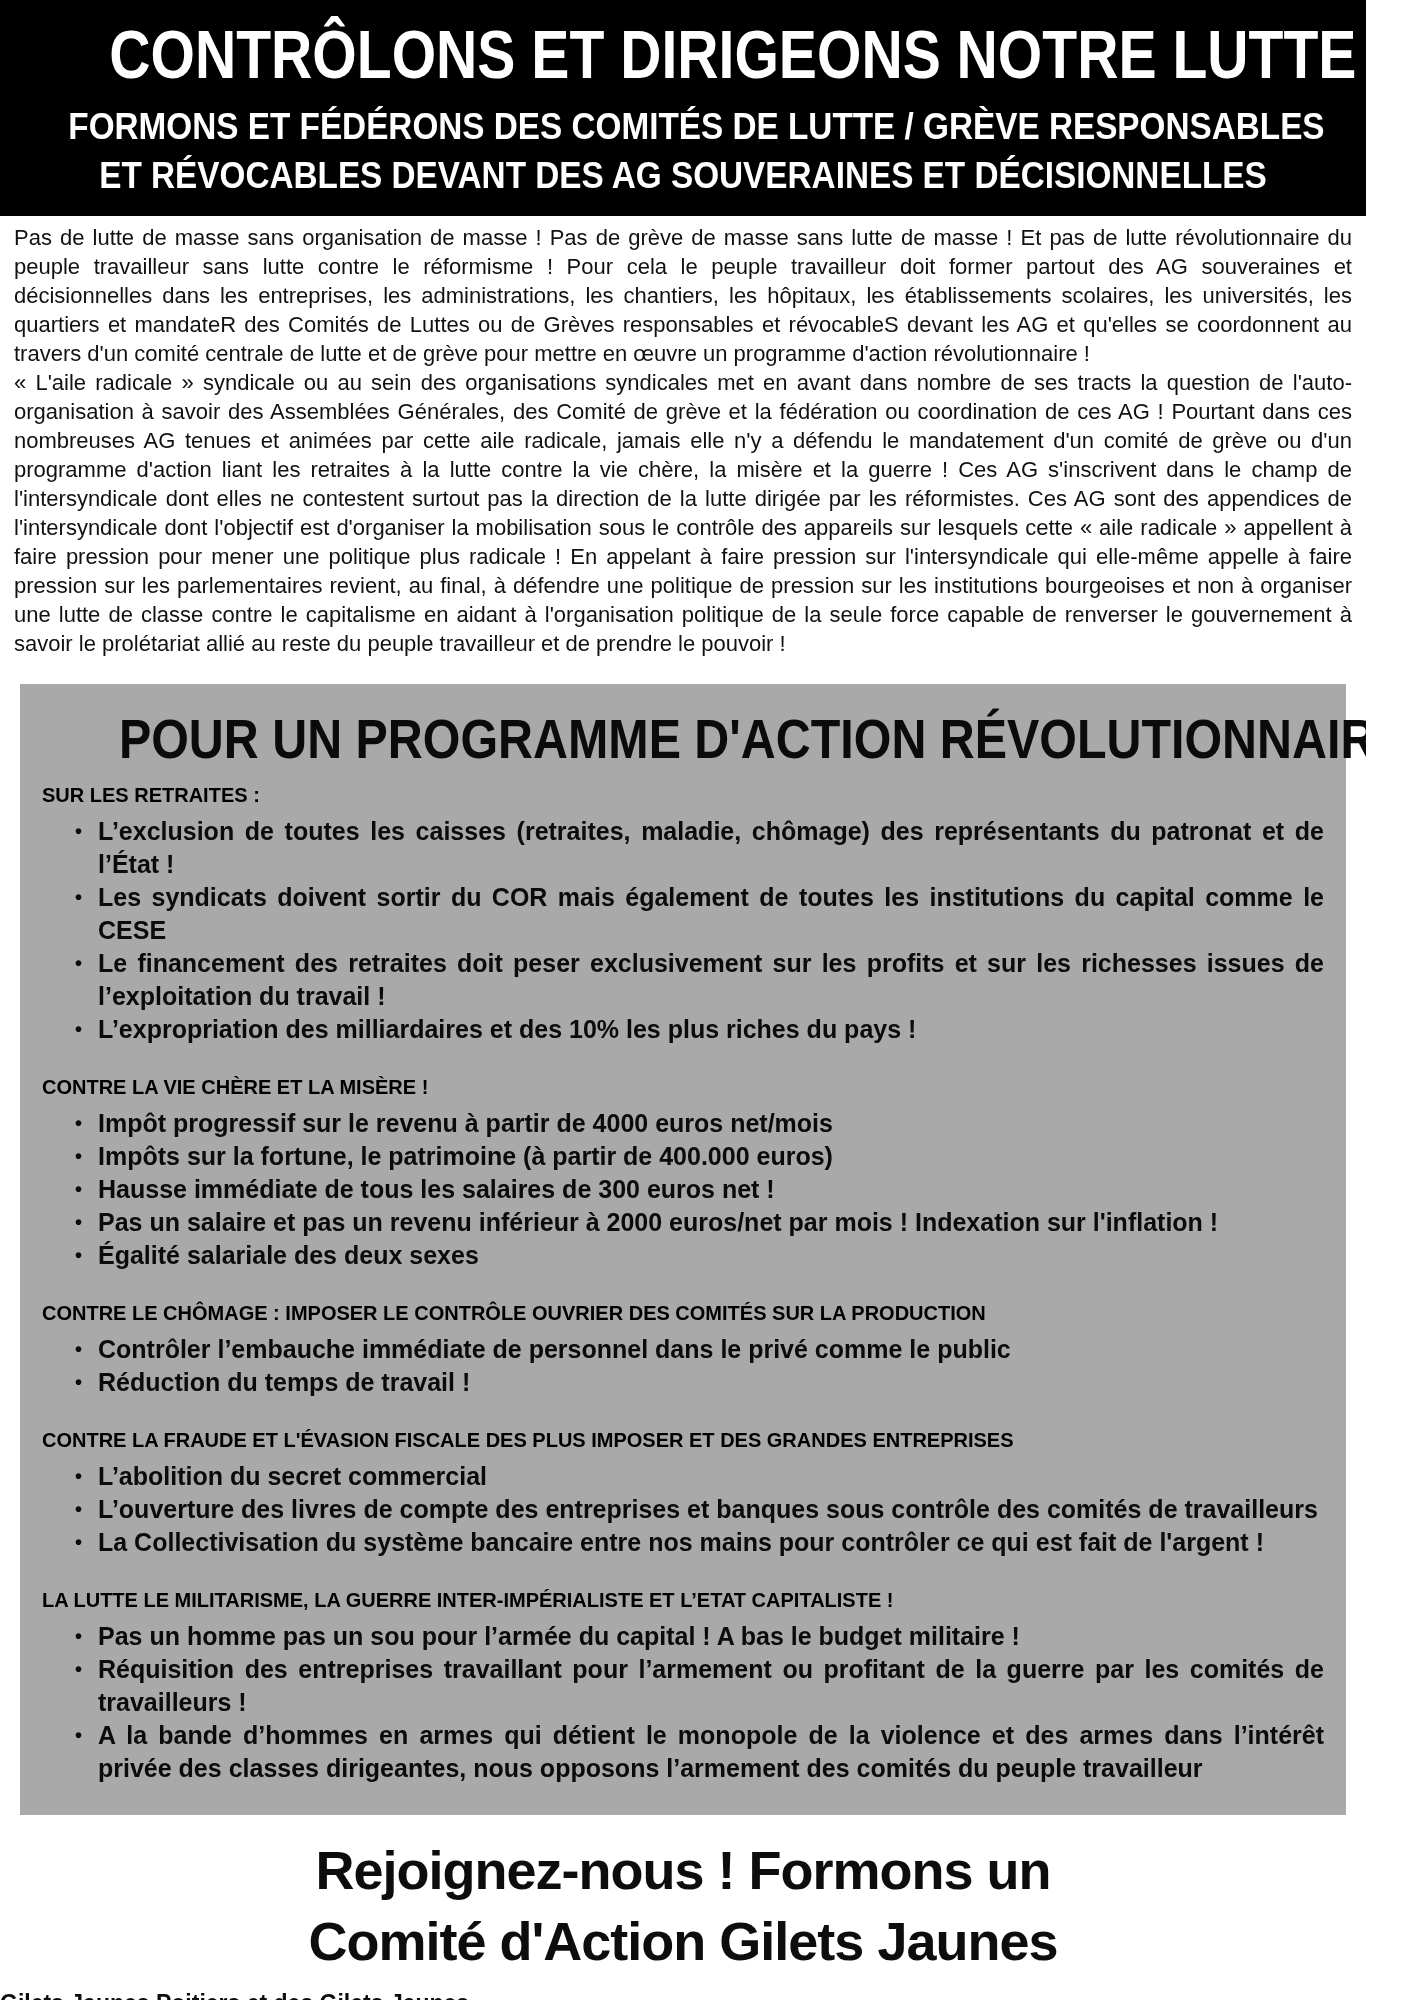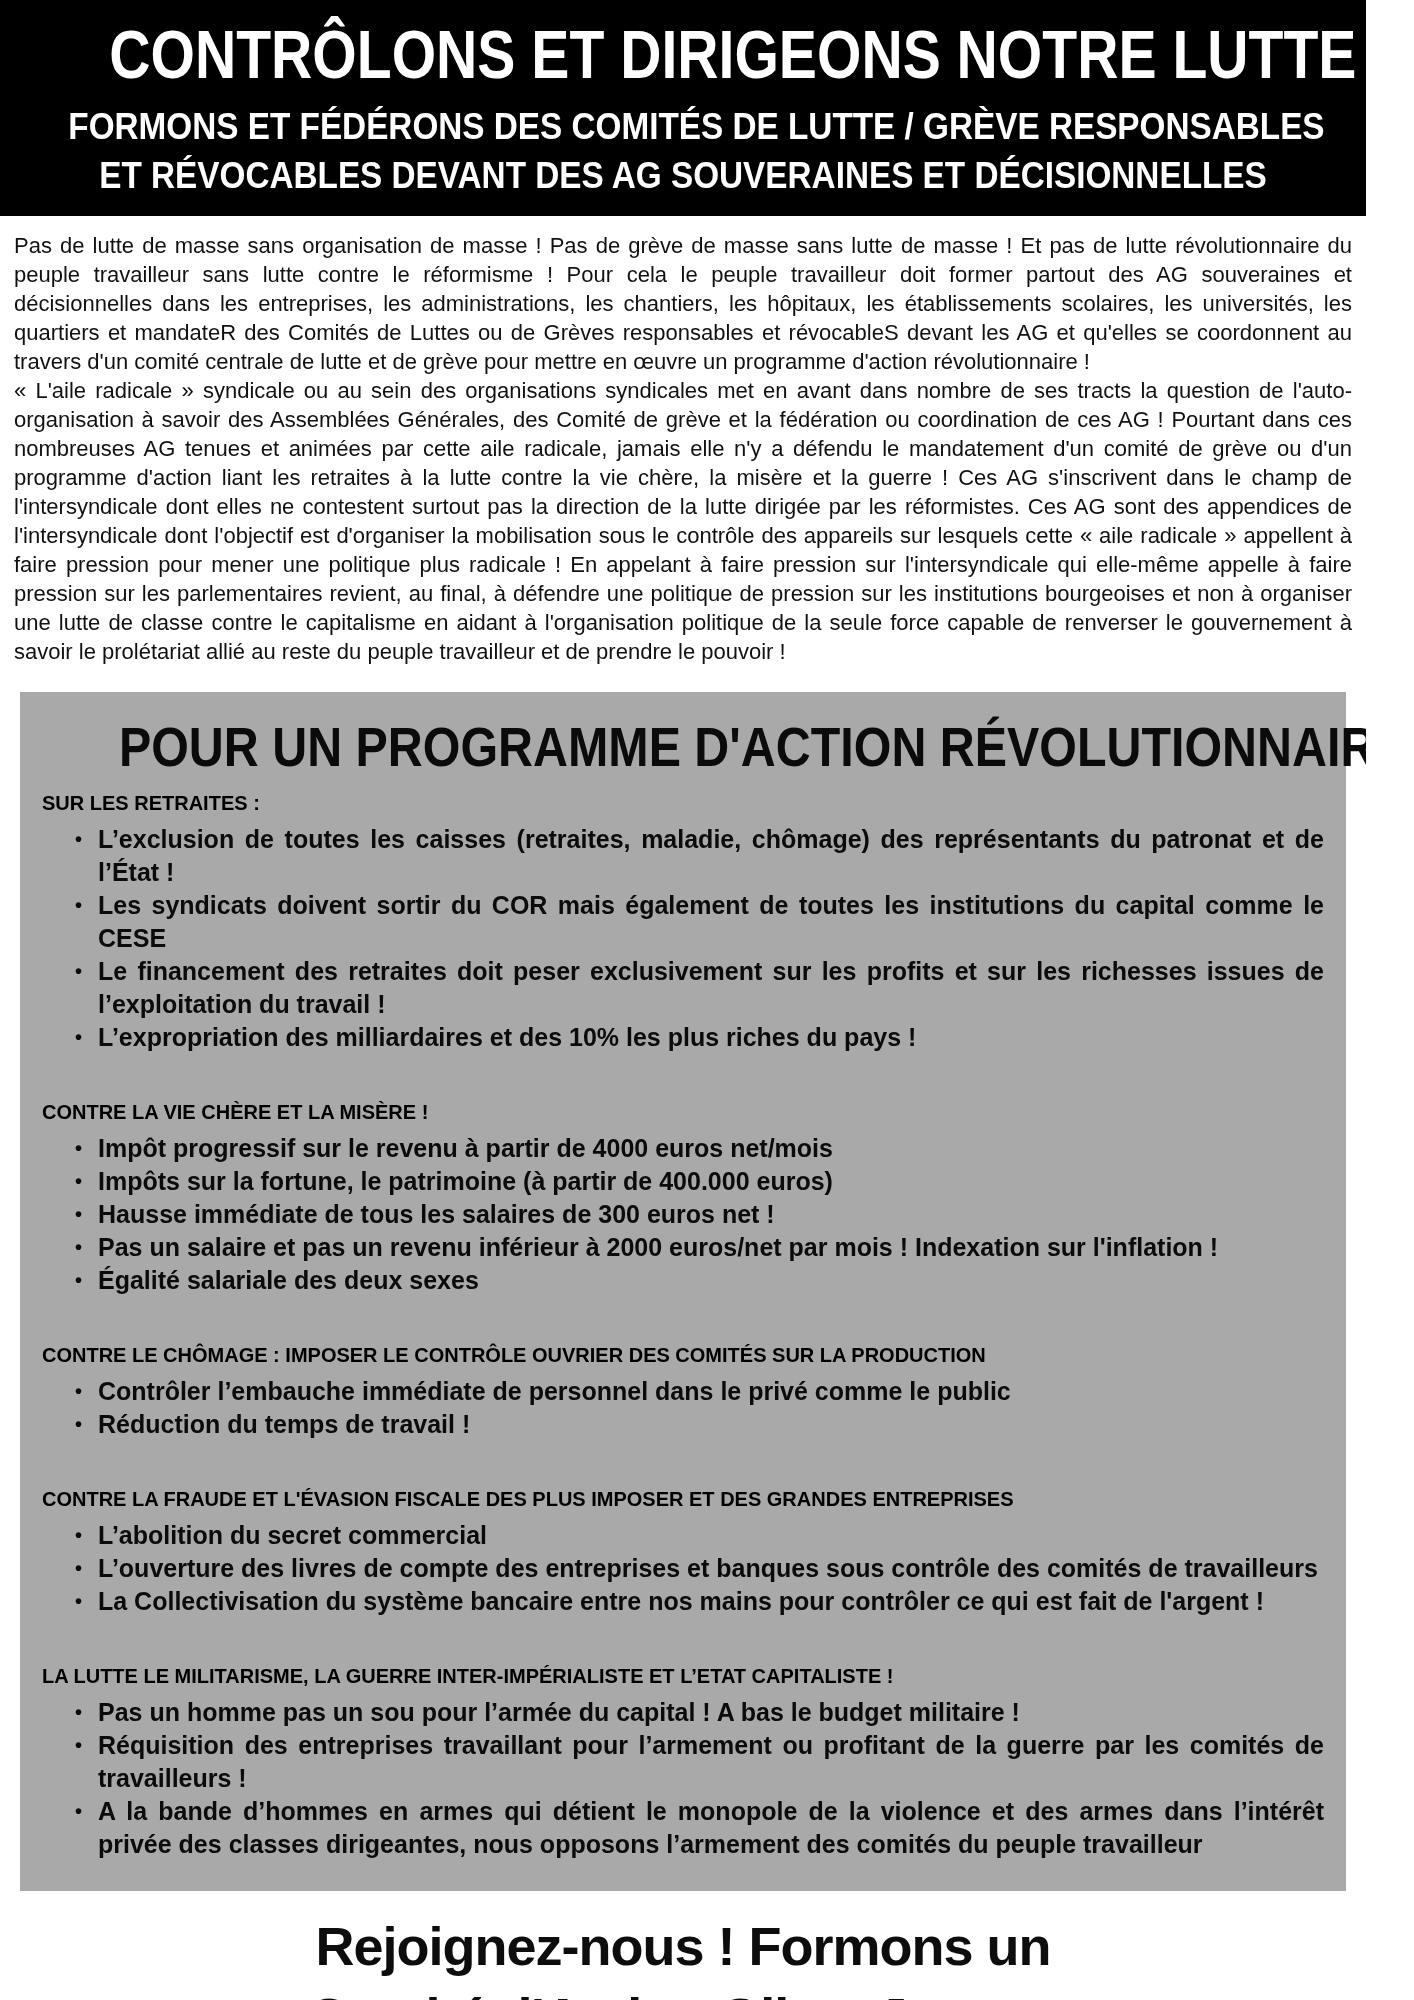--- a/index.html
+++ b/index.html
@@ -33,21 +33,21 @@
     font-weight: bold;
     font-size: 37px;
     line-height: 1.27;
     margin: 2px 0;
     white-space: nowrap;
     transform: scaleX(0.9);
     transform-origin: 50% 50%;
   }
 
   
-  .intro { padding: 15px 14px 0 14px; }
+  .intro { padding: 7px 14px 0 14px; }
   .intro p {
     margin: 0;
     font-size: 22px;
     line-height: 29px;
     text-align: justify;
     color: #111111;
   }
 
   
   .program {
@@ -59,21 +59,21 @@
     font-weight: bold;
     font-size: 55px;
     line-height: 1.2;
     margin: 12px 0 10px;
     text-align: center;
     white-space: nowrap;
     transform: scaleX(0.88);
     transform-origin: 50% 50%;
     color: #0b0b0b;
   }
-  .prog-section { margin-top: 45px; }
+  .prog-section { margin-top: 28px; }
   .prog-section.first { margin-top: 4px; }
   .prog-heading {
     font-weight: bold;
     font-size: 20px;
     line-height: 1.3;
     margin: 0 0 7px 0;
     color: #000000;
   }
   .prog-list { margin: 0; padding: 0 0 0 30px; list-style: none; }
   .prog-list li {

